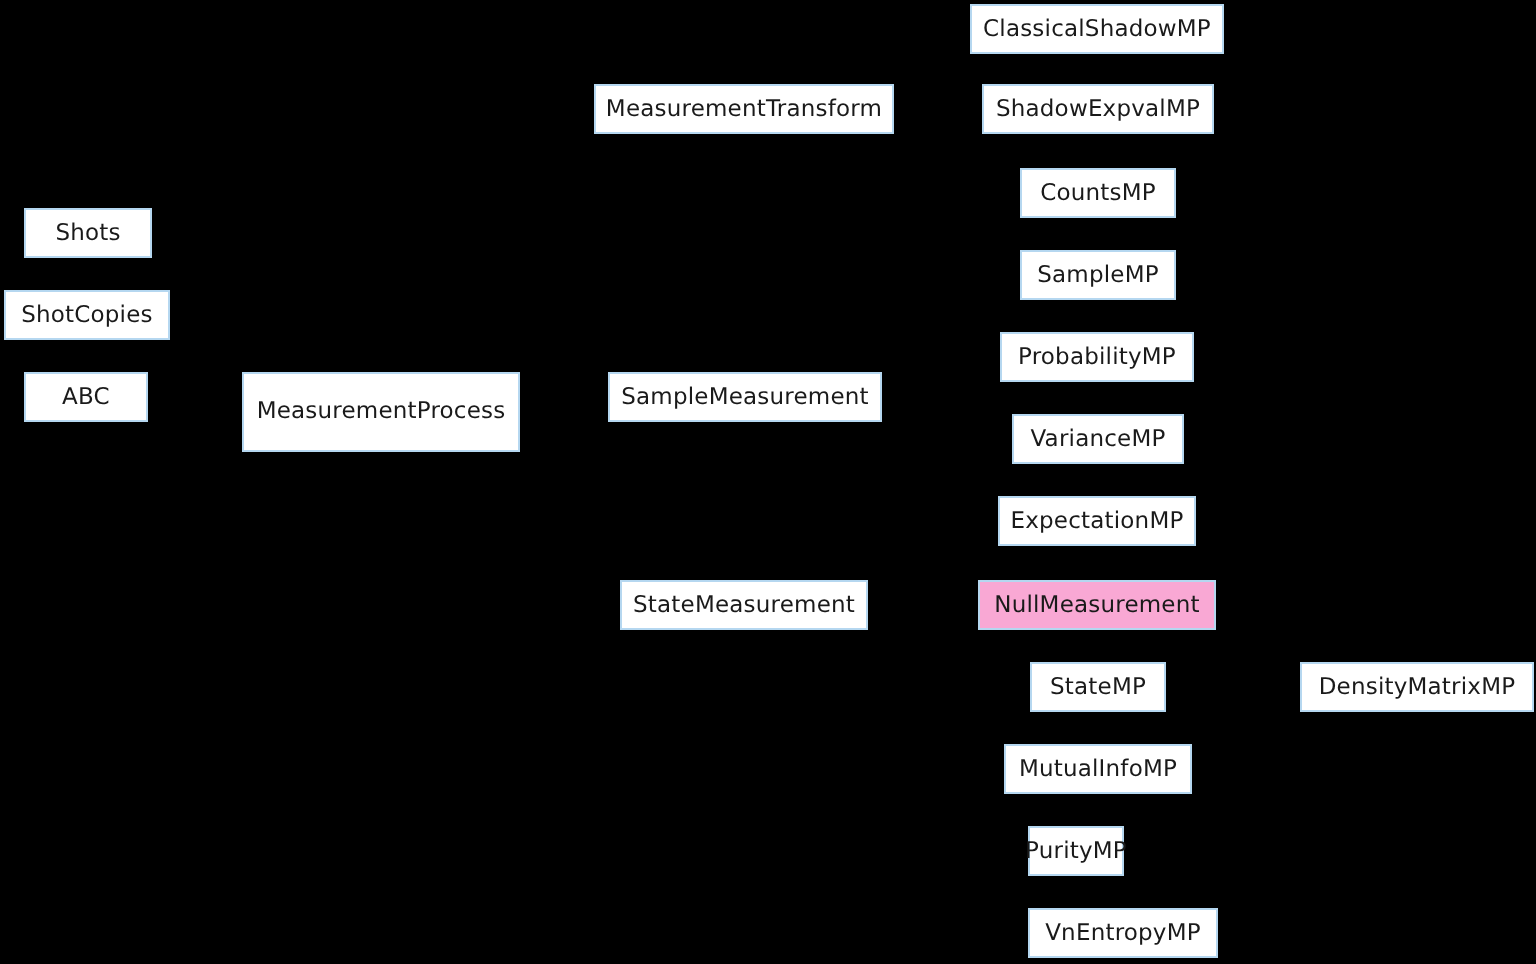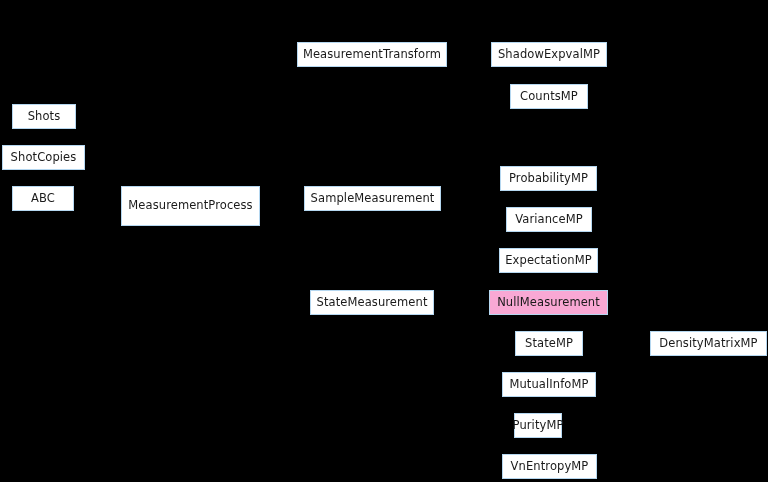--- a/index.html
+++ b/index.html
@@ -96,25 +96,31 @@
     </div>
     <div class="node" style="left: 297px; top: 42px; width: 150px; height: 25px; background: rgb(255, 255, 255); border-color: rgb(181, 215, 240); color: rgb(26, 26, 26);">
       <span>MeasurementTransform</span>
     </div>
     <div class="node" style="left: 304px; top: 186px; width: 137px; height: 25px; background: rgb(255, 255, 255); border-color: rgb(181, 215, 240); color: rgb(26, 26, 26);">
       <span>SampleMeasurement</span>
     </div>
     <div class="node" style="left: 310px; top: 290px; width: 124px; height: 25px; background: rgb(255, 255, 255); border-color: rgb(181, 215, 240); color: rgb(26, 26, 26);">
       <span>StateMeasurement</span>
     </div>
+    <div class="node" style="left: 485px; top: 2px; width: 127px; height: 25px; background: rgb(255, 255, 255); border-color: rgb(181, 215, 240); color: rgb(26, 26, 26);">
+      <span>ClassicalShadowMP</span>
+    </div>
     <div class="node" style="left: 491px; top: 42px; width: 116px; height: 25px; background: rgb(255, 255, 255); border-color: rgb(181, 215, 240); color: rgb(26, 26, 26);">
       <span>ShadowExpvalMP</span>
     </div>
     <div class="node" style="left: 510px; top: 84px; width: 78px; height: 25px; background: rgb(255, 255, 255); border-color: rgb(181, 215, 240); color: rgb(26, 26, 26);">
       <span>CountsMP</span>
+    </div>
+    <div class="node" style="left: 510px; top: 125px; width: 78px; height: 25px; background: rgb(255, 255, 255); border-color: rgb(181, 215, 240); color: rgb(26, 26, 26);">
+      <span>SampleMP</span>
     </div>
     <div class="node" style="left: 500px; top: 166px; width: 97px; height: 25px; background: rgb(255, 255, 255); border-color: rgb(181, 215, 240); color: rgb(26, 26, 26);">
       <span>ProbabilityMP</span>
     </div>
     <div class="node" style="left: 506px; top: 207px; width: 86px; height: 25px; background: rgb(255, 255, 255); border-color: rgb(181, 215, 240); color: rgb(26, 26, 26);">
       <span>VarianceMP</span>
     </div>
     <div class="node" style="left: 499px; top: 248px; width: 99px; height: 25px; background: rgb(255, 255, 255); border-color: rgb(181, 215, 240); color: rgb(26, 26, 26);">
       <span>ExpectationMP</span>
     </div>
@@ -123,19 +129,19 @@
     </div>
     <div class="node" style="left: 515px; top: 331px; width: 68px; height: 25px; background: rgb(255, 255, 255); border-color: rgb(181, 215, 240); color: rgb(26, 26, 26);">
       <span>StateMP</span>
     </div>
     <div class="node" style="left: 502px; top: 372px; width: 94px; height: 25px; background: rgb(255, 255, 255); border-color: rgb(181, 215, 240); color: rgb(26, 26, 26);">
       <span>MutualInfoMP</span>
     </div>
     <div class="node" style="left: 514px; top: 413px; width: 48px; height: 25px; background: rgb(255, 255, 255); border-color: rgb(181, 215, 240); color: rgb(26, 26, 26);">
       <span>PurityMP</span>
     </div>
-    <div class="node" style="left: 502px; top: 454px; width: 95px; height: 25px; background: rgb(255, 255, 255); border-color: rgb(181, 215, 240); color: rgb(26, 26, 26);">
+    <div class="node" style="left: 514px; top: 454px; width: 95px; height: 25px; background: rgb(255, 255, 255); border-color: rgb(181, 215, 240); color: rgb(26, 26, 26);">
       <span>VnEntropyMP</span>
     </div>
     <div class="node" style="left: 650px; top: 331px; width: 117px; height: 25px; background: rgb(255, 255, 255); border-color: rgb(181, 215, 240); color: rgb(26, 26, 26);">
       <span>DensityMatrixMP</span>
     </div>
   </div>
 
 </body></html>

